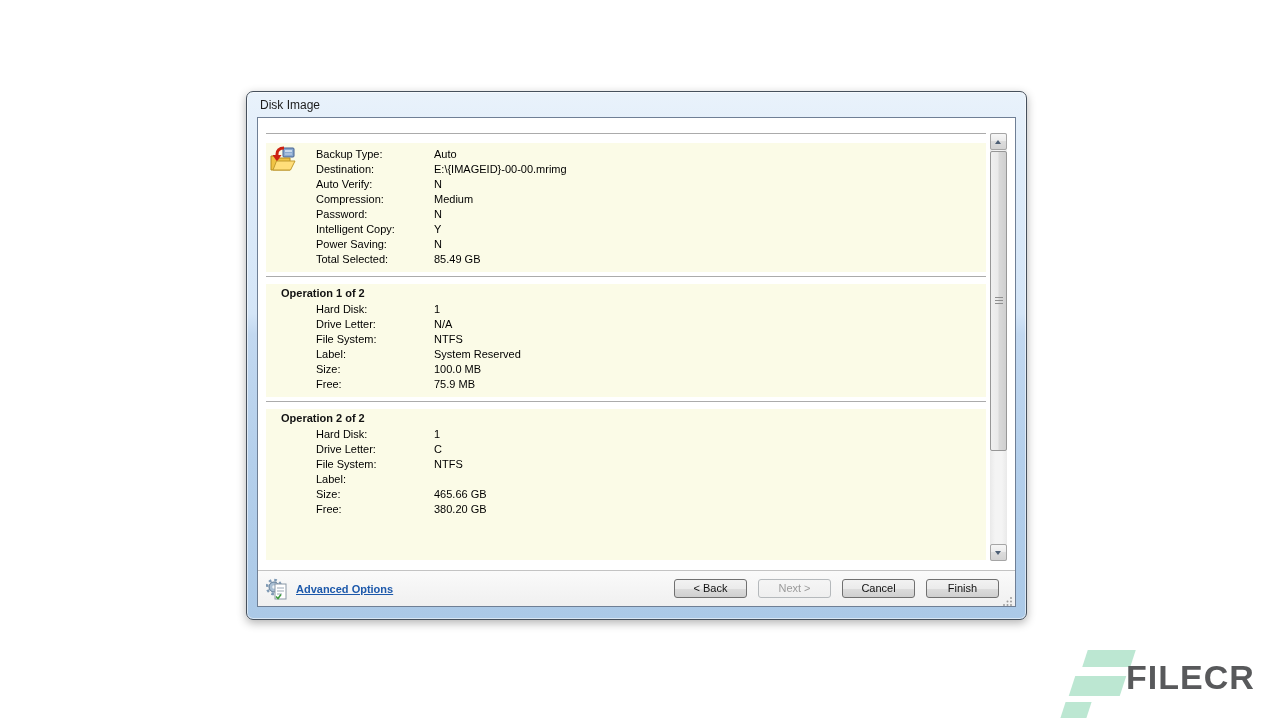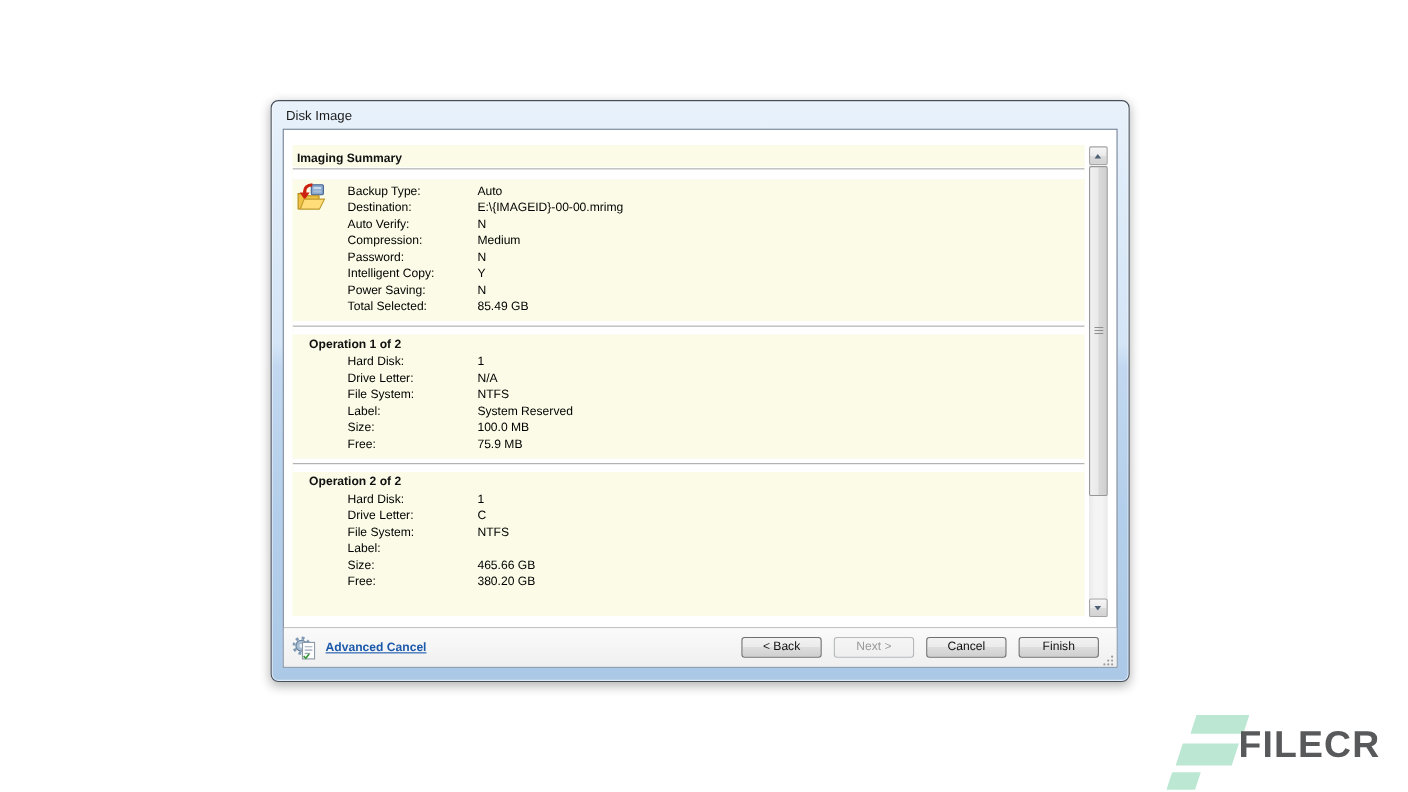--- a/index.html
+++ b/index.html
@@ -89,21 +89,20 @@
 
 <div class="window">
   <div class="titlebar">
     <span class="title">Disk Image</span>
   </div>
 
   <div class="panel">
 
     <div class="scrollview">
       <div class="doc">
-          <div class="section-title first">Imaging Summary</div>
           <div class="sep under-header"></div>
           <div class="rows-block">
             <div class="block-icon"><svg width="26" height="28" viewBox="0 0 26 28">
                 <rect x="13" y="2" width="11" height="9" rx="1" fill="#89a9d0" stroke="#46618f"></rect>
                 <rect x="15" y="4" width="7" height="2" fill="#c9d9ec"></rect>
                 <rect x="15" y="7" width="7" height="2" fill="#a9bfdc"></rect>
                 <path d="M1 10 L1 24 L20 24 L20 12 L9 12 L7 10 Z" fill="#f0c344" stroke="#b38b1d"></path>
                 <path d="M14 2 C9 2 7 5 7 8 L7 10" stroke="#cc2211" stroke-width="3" fill="none"></path>
                 <polygon points="2.5,9 11.5,9 7,15.5" fill="#cc2211"></polygon>
                 <path d="M3 24 L6.5 15 L25 15 L20.5 24 Z" fill="#ffde7a" stroke="#c19a2e"></path>
@@ -217,21 +216,21 @@
         <span class="adv-icon">
           <svg width="21" height="23" viewBox="0 0 21 23">
             <circle cx="8" cy="9" r="7" fill="none" stroke="#7e99b4" stroke-width="2.6" stroke-dasharray="2.6 2.9"></circle>
             <circle cx="8" cy="9" r="5" fill="#a9bed2" stroke="#5e7a96"></circle>
             <circle cx="8" cy="9" r="1.8" fill="#eef3f8"></circle>
             <rect x="9" y="6" width="11" height="15" fill="#ffffff" stroke="#8a97a5"></rect>
             <path d="M11 10 h7 M11 13 h7 M11 16 h5" stroke="#9aa7b5" stroke-width="1" fill="none"></path>
             <path d="M10 18.5 l2 2 l3 -4" stroke="#3a9a3a" stroke-width="1.5" fill="none"></path>
           </svg>
         </span>
-        <span class="adv-label">Advanced Cancel</span>
+        <span class="adv-label">Advanced Options</span>
       </div>
 
       <div class="btn back">&lt; Back</div>
       <div class="btn next disabled">Next &gt;</div>
       <div class="btn cancel">Cancel</div>
       <div class="btn finish">Finish</div>
 
       <span class="grip">
         <svg width="11" height="11" viewBox="0 0 11 11">
           <circle cx="9" cy="2" r="1" fill="#9c9c9c"></circle>

